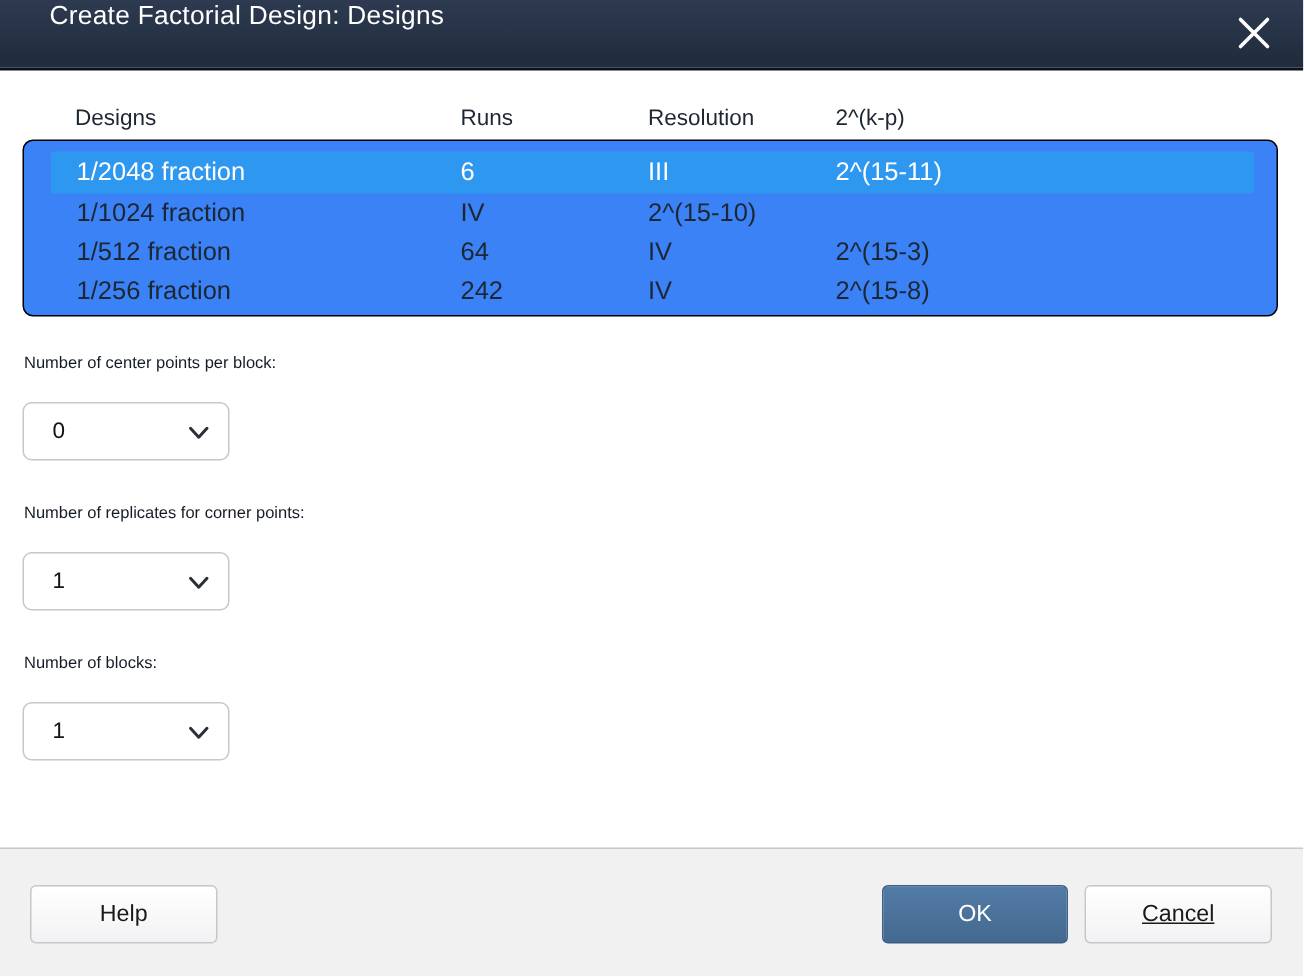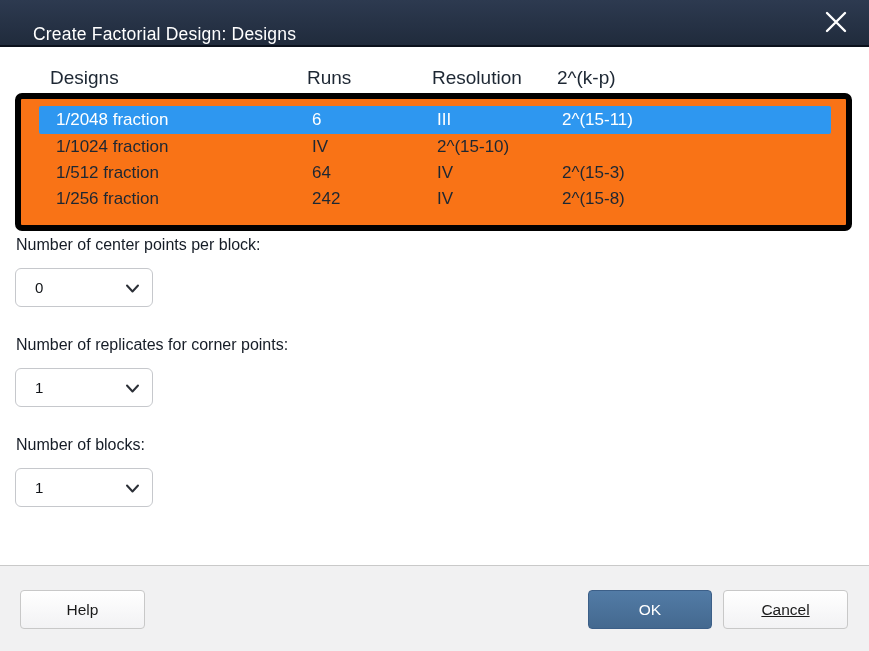--- a/index.html
+++ b/index.html
@@ -15,21 +15,21 @@
   }
 
   
   .titlebar {
     position: absolute;
     left: 0; top: 0;
     width: 869px; height: 47px;
     background: linear-gradient(#2d3a50, #202b3c);
     border-bottom: 2px solid #0b111c;
     display: flex;
-    align-items: flex-end;
+    align-items: flex-start;
   }
   .titlebar-title {
     padding-left: 33px;
     color: #ffffff;
     font-size: 17.5px;
     letter-spacing: 0.2px;
   }
   .close-btn {
     position: absolute;
     right: 16px; top: 8px;
@@ -39,32 +39,32 @@
   }
 
   
   .list-header {
     position: absolute;
     left: 50px; top: 65px;
     width: 800px; height: 26px;
     display: grid;
     grid-template-columns: 257px 125px 125px auto;
     align-items: center;
-    font-size: 19px;
+    font-size: 15px;
     color: #1d2733;
   }
 
   
   .listbox {
     position: absolute;
     left: 15px; top: 93px;
-    width: 837px; height: 138px;
-    border: 6px solid #000000;
+    width: 837px; height: 118px;
+    border: 1px solid #000000;
     border-radius: 7px;
-    background: #f97316;
+    background: #3b82f6;
     padding-top: 7px;
     overflow: hidden;
   }
   .list-row {
     height: 26px;
     margin: 0 15px 0 18px;
     padding-left: 17px;
     display: grid;
     grid-template-columns: 256px 125px 125px auto;
     align-items: center;
@@ -76,21 +76,21 @@
   .list-row.selected {
     background: #2e97f0;
     color: #ffffff;
     height: 28px;
   }
 
   
   .field-label {
     position: absolute;
     left: 16px;
-    font-size: 16px;
+    font-size: 11px;
     color: #151c26;
   }
   .dropdown {
     position: absolute;
     left: 15px;
     width: 138px; height: 39px;
     border: 1px solid #c6c8cc;
     border-radius: 6px;
     background: #ffffff;
     display: flex;

